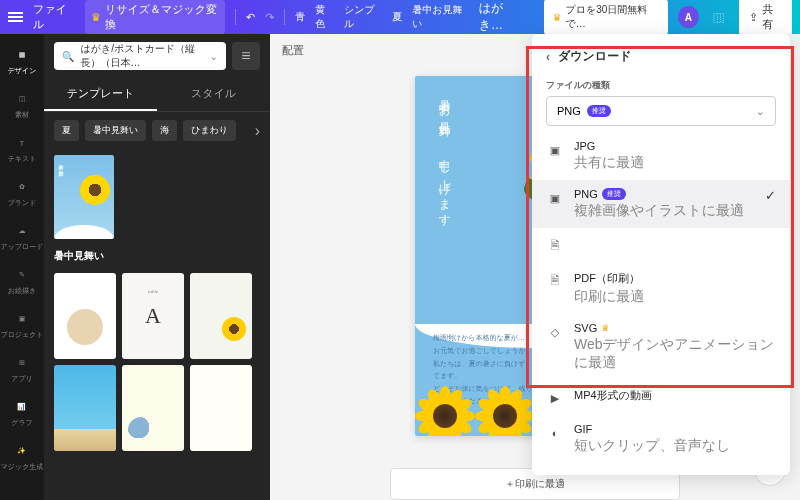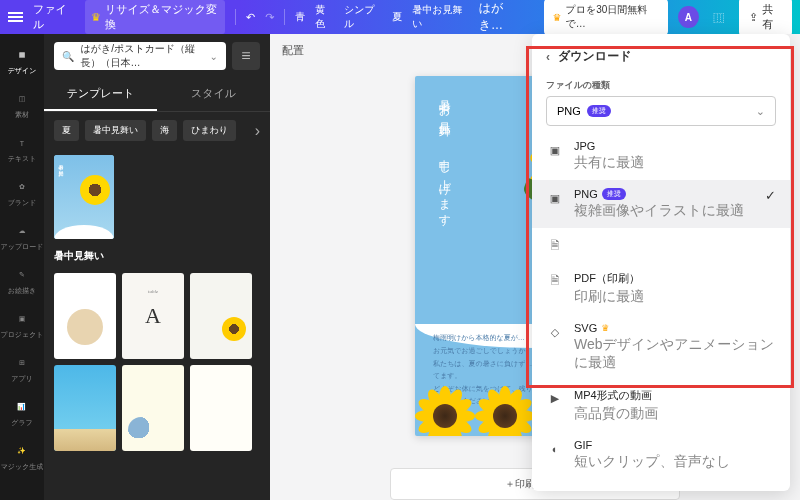--- a/index.html
+++ b/index.html
@@ -361,21 +361,20 @@
           </div>
           <div class="odesc">Webデザインやアニメーションに最適</div>
         </div>
       </div>
       <div class="dl-opt">
         <span class="oicon">▶</span>
         <div class="otext">
           <div class="oname">
             <span>MP4形式の動画</span>
           </div>
-          <div class="odesc">高品質の動画</div>
         </div>
       </div>
       <div class="dl-opt">
         <span class="oicon">◐</span>
         <div class="otext">
           <div class="oname">
             <span>GIF</span>
           </div>
           <div class="odesc">短いクリップ、音声なし</div>
         </div>

